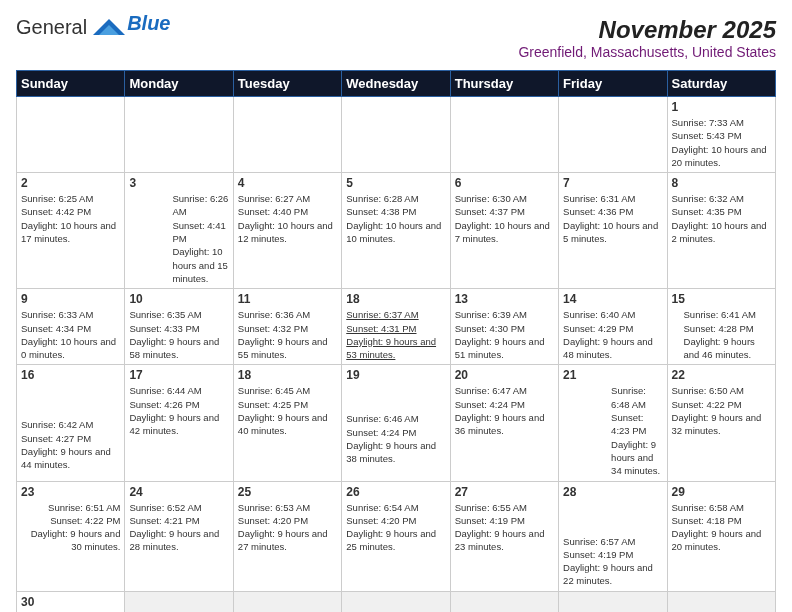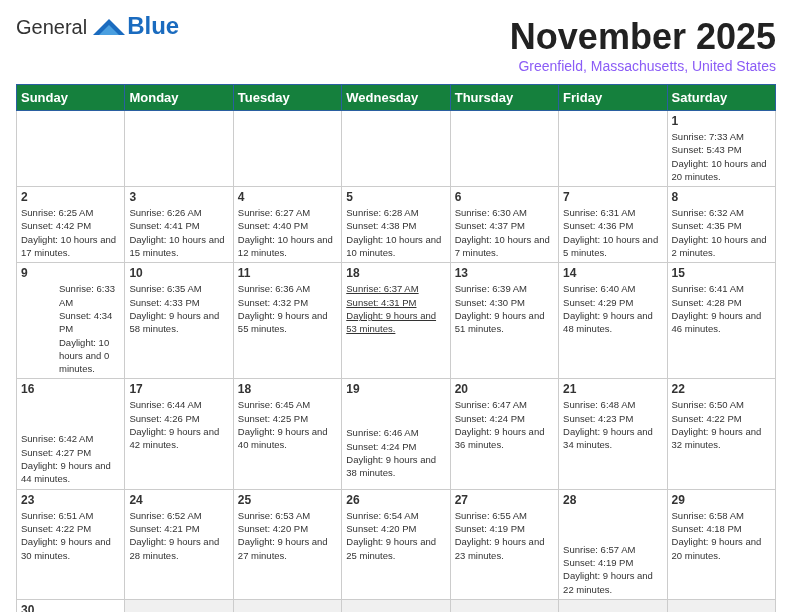--- a/index.html
+++ b/index.html
@@ -17,35 +17,36 @@
       margin-bottom: 10px;
     }
     .logo {
       display: flex;
       align-items: flex-start;
     }
     .title-area {
       text-align: right;
     }
     .month-title {
-      font-size: 36px;
+      font-size: 24px;
       font-weight: bold;
       color: #222;
+      font-style: italic;
     }
     .location {
       font-size: 14px;
-      color: #8b5cf6;
+      color: #701a75;
     }
     .calendar {
       width: 100%;
       border-collapse: collapse;
       border: 1px solid #ccc;
     }
     .calendar th {
-      background-color: #15803d;
+      background-color: #0f172a;
       color: #fff;
       font-size: 13px;
       font-weight: bold;
       padding: 5px 4px;
       border: 1px solid #2a5fa0;
       text-align: left;
     }
     .calendar td {
       vertical-align: top;
       border: 1px solid #ccc;
@@ -76,21 +77,21 @@
 
 <div class="header-area">
   <div class="logo">
     <div style="display:flex;align-items:center;gap:4px;">
       <span style="font-size:20px;color:#333;font-weight:normal;">General</span>
       <svg width="36" height="22" viewBox="0 0 36 22">
         <polygon points="18,2 34,18 2,18" fill="#1a6bbf"></polygon>
         <polygon points="18,8 28,18 8,18" fill="#4a9fe0"></polygon>
       </svg>
     </div>
-    <span style="font-size:24px;color:#1a6bbf;font-weight:bold;margin-top:-4px;">Blue</span>
+    <span style="font-size:20px;color:#1a6bbf;font-weight:bold;margin-top:-4px;font-style:italic;">Blue</span>
   </div>
   <div class="title-area">
     <div class="month-title">November 2025</div>
     <div class="location">Greenfield, Massachusetts, United States</div>
   </div>
 </div>
 
 <table class="calendar">
   <thead>
     <tr>
@@ -120,21 +121,21 @@
       </tr>
       <tr>
         <td>
           <span class="day-number">2</span>
           <div class="day-info" style="white-space: pre-line;">Sunrise: 6:25 AM
 Sunset: 4:42 PM
 Daylight: 10 hours and 17 minutes.</div>
         </td>
         <td>
           <span class="day-number">3</span>
-          <div class="day-info" style="white-space: pre-line;">Sunrise: 6:26 AM
+          <div class="day-info" style="white-space: pre-line; margin-left: 43px;">Sunrise: 6:26 AM
 Sunset: 4:41 PM
 Daylight: 10 hours and 15 minutes.</div>
         </td>
         <td>
           <span class="day-number">4</span>
           <div class="day-info" style="white-space: pre-line;">Sunrise: 6:27 AM
 Sunset: 4:40 PM
 Daylight: 10 hours and 12 minutes.</div>
         </td>
         <td>
@@ -158,21 +159,21 @@
         <td>
           <span class="day-number">8</span>
           <div class="day-info" style="white-space: pre-line;">Sunrise: 6:32 AM
 Sunset: 4:35 PM
 Daylight: 10 hours and 2 minutes.</div>
         </td>
       </tr>
       <tr>
         <td>
           <span class="day-number">9</span>
-          <div class="day-info" style="white-space: pre-line; margin-left: 38px;">Sunrise: 6:33 AM
+          <div class="day-info" style="white-space: pre-line;">Sunrise: 6:33 AM
 Sunset: 4:34 PM
 Daylight: 10 hours and 0 minutes.</div>
         </td>
         <td>
           <span class="day-number">10</span>
           <div class="day-info" style="white-space: pre-line;">Sunrise: 6:35 AM
 Sunset: 4:33 PM
 Daylight: 9 hours and 58 minutes.</div>
         </td>
         <td>
@@ -194,21 +195,21 @@
 Daylight: 9 hours and 51 minutes.</div>
         </td>
         <td>
           <span class="day-number">14</span>
           <div class="day-info" style="white-space: pre-line;">Sunrise: 6:40 AM
 Sunset: 4:29 PM
 Daylight: 9 hours and 48 minutes.</div>
         </td>
         <td>
           <span class="day-number">15</span>
-          <div class="day-info" style="white-space: pre-line;">Sunrise: 6:41 AM
+          <div class="day-info" style="white-space: pre-line; margin-left: 12px;">Sunrise: 6:41 AM
 Sunset: 4:28 PM
 Daylight: 9 hours and 46 minutes.</div>
         </td>
       </tr>
       <tr>
         <td>
           <span class="day-number">16</span>
           <div class="day-info" style="white-space: pre-line; margin-top: 36px;">Sunrise: 6:42 AM
 Sunset: 4:27 PM
 Daylight: 9 hours and 44 minutes.</div>
@@ -232,35 +233,35 @@
 Daylight: 9 hours and 38 minutes.</div>
         </td>
         <td>
           <span class="day-number">20</span>
           <div class="day-info" style="white-space: pre-line;">Sunrise: 6:47 AM
 Sunset: 4:24 PM
 Daylight: 9 hours and 36 minutes.</div>
         </td>
         <td>
           <span class="day-number">21</span>
-          <div class="day-info" style="white-space: pre-line;">Sunrise: 6:48 AM
+          <div class="day-info" style="white-space: pre-line; margin-left: 48px;">Sunrise: 6:48 AM
 Sunset: 4:23 PM
 Daylight: 9 hours and 34 minutes.</div>
         </td>
         <td>
           <span class="day-number">22</span>
           <div class="day-info" style="white-space: pre-line;">Sunrise: 6:50 AM
 Sunset: 4:22 PM
 Daylight: 9 hours and 32 minutes.</div>
         </td>
       </tr>
       <tr>
         <td>
           <span class="day-number">23</span>
-          <div class="day-info" style="white-space: pre-line;">Sunrise: 6:51 AM
+          <div class="day-info" style="white-space: pre-line; text-align: right;">Sunrise: 6:51 AM
 Sunset: 4:22 PM
 Daylight: 9 hours and 30 minutes.</div>
         </td>
         <td>
           <span class="day-number">24</span>
           <div class="day-info" style="white-space: pre-line;">Sunrise: 6:52 AM
 Sunset: 4:21 PM
 Daylight: 9 hours and 28 minutes.</div>
         </td>
         <td>

